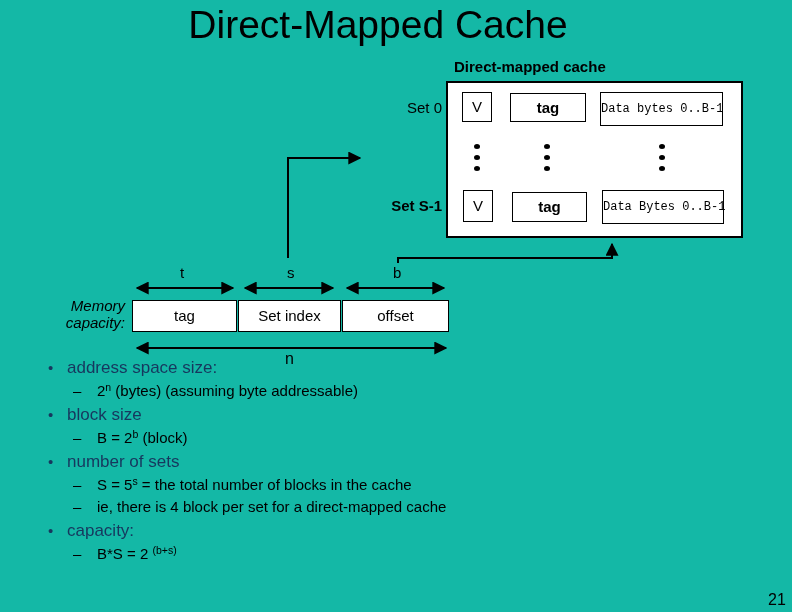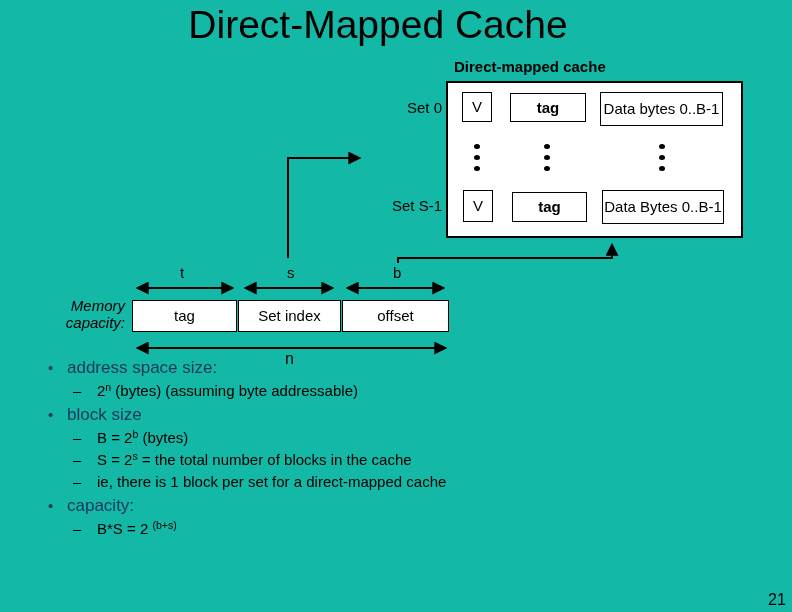--- a/index.html
+++ b/index.html
@@ -43,35 +43,35 @@
     background: #fff;
   }
   .set-label {
     position: absolute;
     right: 350px;
     font-size: 15px;
     text-align: left;
     white-space: nowrap;
   }
   .set-label.r1 { top: 99px; }
-  .set-label.r2 { top: 197px; }
+  .set-label.r2 { top: 197px; font-weight: bold; }
   .cell {
     position: absolute;
     border: 1.5px solid #000;
     background: #fff;
     text-align: center;
     white-space: nowrap;
   }
   .vbox { font-size: 15px; }
   .vbox.r1 { left: 462px; top: 92px; width: 28px; height: 28px; line-height: 28px; }
   .vbox.r2 { left: 463px; top: 190px; width: 28px; height: 30px; line-height: 30px; }
   .tagbox { font-size: 15px; font-weight: 700; }
   .tagbox.r1 { left: 510px; top: 93px; width: 74px; height: 27px; line-height: 27px; }
   .tagbox.r2 { left: 512px; top: 192px; width: 73px; height: 28px; line-height: 28px; }
-  .databox { font-size: 15px; }
+  .databox { font-size: 12px; font-family: Liberation Mono, monospace; }
   .databox.r1 { left: 600px; top: 92px; width: 121px; height: 32px; line-height: 32px; }
   .databox.r2 { left: 602px; top: 190px; width: 120px; height: 32px; line-height: 32px; }
 
   .dots {
     position: absolute;
     top: 144px;
     display: flex;
     flex-direction: column;
     gap: 6px;
     align-items: center;
@@ -246,27 +246,30 @@
     <div class="b1">
       <span>address space size:</span>
     </div>
     <div class="b2">
       <span>2</span><sup>n</sup><span> (bytes) (assuming byte addressable)</span>
     </div>
     <div class="b1">
       <span>block size</span>
     </div>
     <div class="b2">
-      <span>B = 2</span><sup>b</sup><span> (bytes)</span>
-    </div>
-    <div class="b2">
-      <span>S = 2</span><sup>s</sup><span> = the total number of blocks in the cache</span>
-    </div>
-    <div class="b2">
-      <span>ie, there is 1 block per set for a direct-mapped cache</span>
+      <span>B = 2</span><sup>b</sup><span> (block)</span>
+    </div>
+    <div class="b1">
+      <span>number of sets</span>
+    </div>
+    <div class="b2">
+      <span>S = 5</span><sup>s</sup><span> = the total number of blocks in the cache</span>
+    </div>
+    <div class="b2">
+      <span>ie, there is 4 block per set for a direct-mapped cache</span>
     </div>
     <div class="b1">
       <span>capacity:</span>
     </div>
     <div class="b2">
       <span>B*S = 2 </span><sup>(b+s)</sup><span></span>
     </div>
   </div>
 
   <div class="page-number">21</div>

